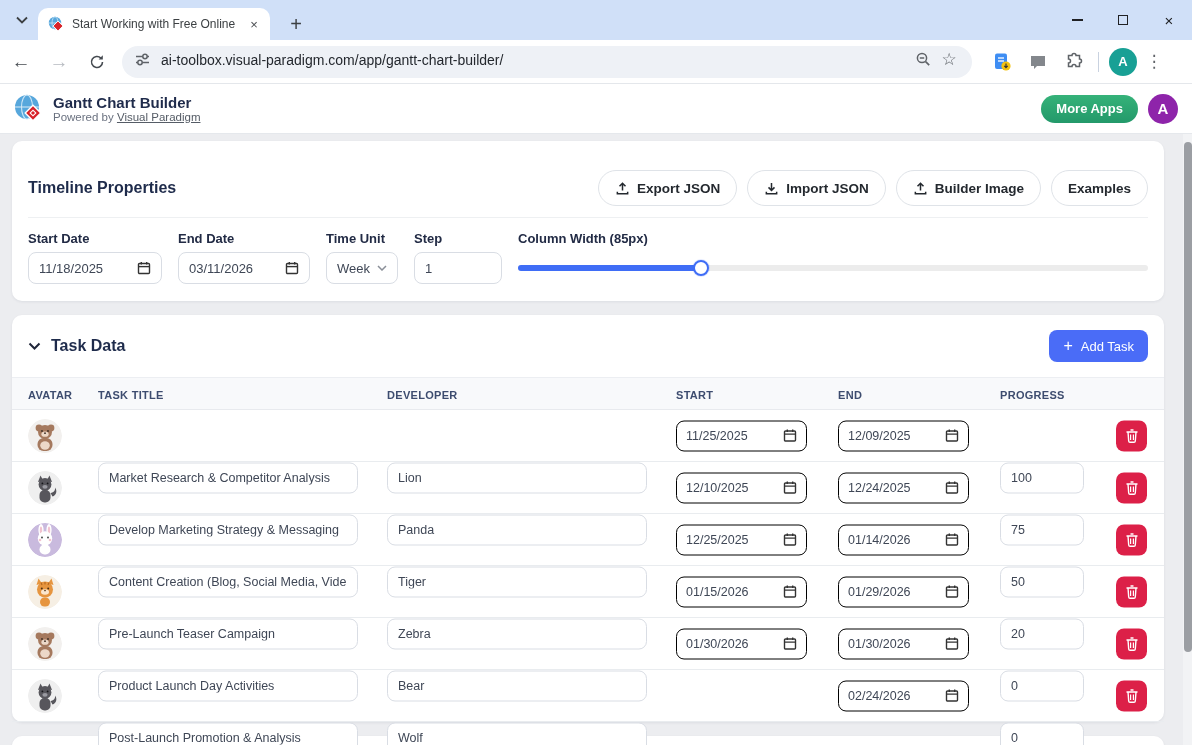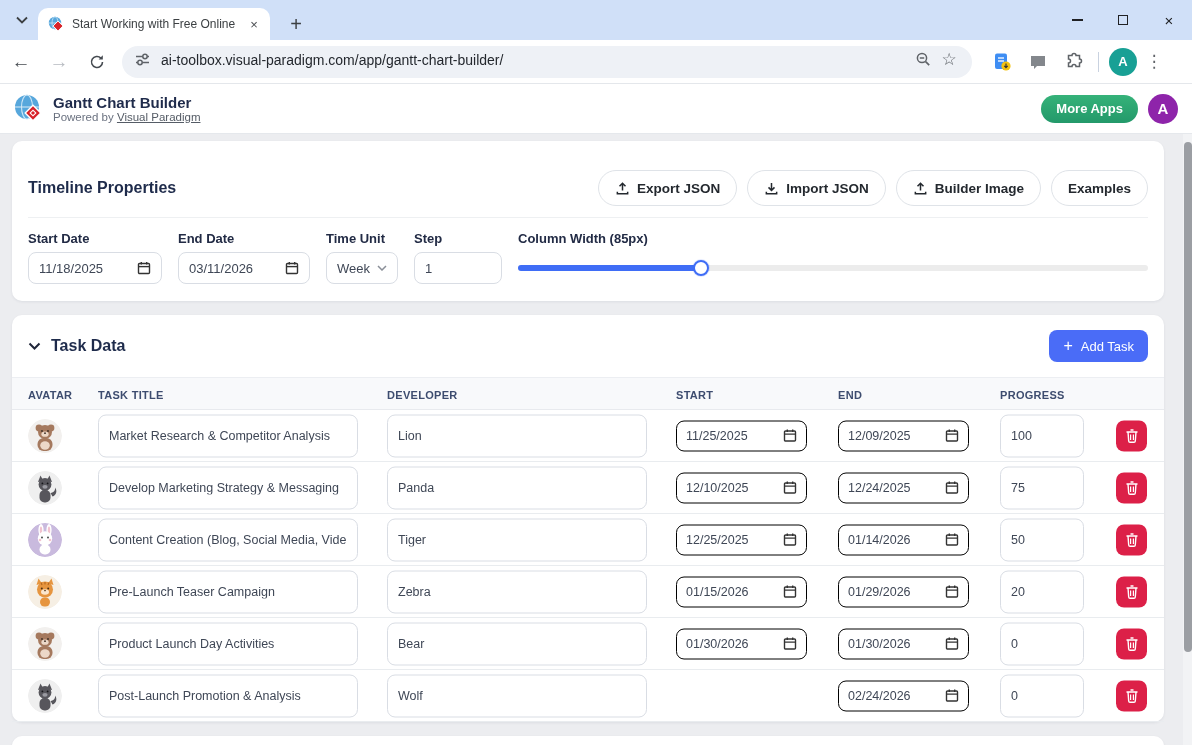--- a/index.html
+++ b/index.html
@@ -72,21 +72,21 @@
   .td-title { display:flex; align-items:center; gap:10px; }
   .add-task { height:32px; border:none; border-radius:8px; background:#4a6cf7; color:#fff; font-size:13px; font-family:inherit; display:flex; align-items:center; gap:8px; padding:0 14px; }
   .add-plus { font-size:16px; line-height:1; }
 
   .thead { position:relative; height:33px; background:#f8f9fb; border-top:1px solid #eceef2; border-bottom:1px solid #e8eaee; }
   .th { position:absolute; top:0; height:33px; display:flex; align-items:center; font-size:11px; font-weight:bold; letter-spacing:.3px; color:#3d4c6f; }
   .trow { position:relative; height:52px; border-bottom:1px solid #e9ecef; }
   .c-avatar { left:16px; } .c-title { left:86px; } .c-dev { left:375px; } .c-start { left:664px; } .c-end { left:826px; } .c-prog { left:988px; }
   .cell { position:absolute; top:50%; transform:translateY(-50%); }
   .avatar-circle { width:34px; height:34px; border-radius:50%; overflow:hidden; display:block; }
-  .row-input { height:43px; border:1px solid #d9dde4; border-radius:8px; padding:0 10px; font-size:12.5px; color:#3f4756; font-family:inherit; background:#fff; outline:none; }
+  .row-input { height:31px; border:1px solid #d9dde4; border-radius:8px; padding:0 10px; font-size:12.5px; color:#3f4756; font-family:inherit; background:#fff; outline:none;margin-top:42px; }
   .in-title, .in-dev { width:260px; }
   .in-prog { width:84px; }
   .date-cell { width:131px; height:31px; border:1px solid #000000; border-radius:8px; display:flex; align-items:center; justify-content:space-between; padding:0 9px; font-size:12.5px; color:#3f4756; background:#fff; }
   .del-btn { left:1104px; width:31px; height:31px; border:none; border-radius:8px; background:#dc2048; display:flex; align-items:center; justify-content:center; }
 
   .preview-card { height:80px; padding:20px 16px; }
   .preview-title { font-size:16px; font-weight:bold; color:#4353f0; }
 
   
   .scrollbar { position:absolute; top:134px; right:0; width:9px; bottom:0; background:#f2f3f5; }

